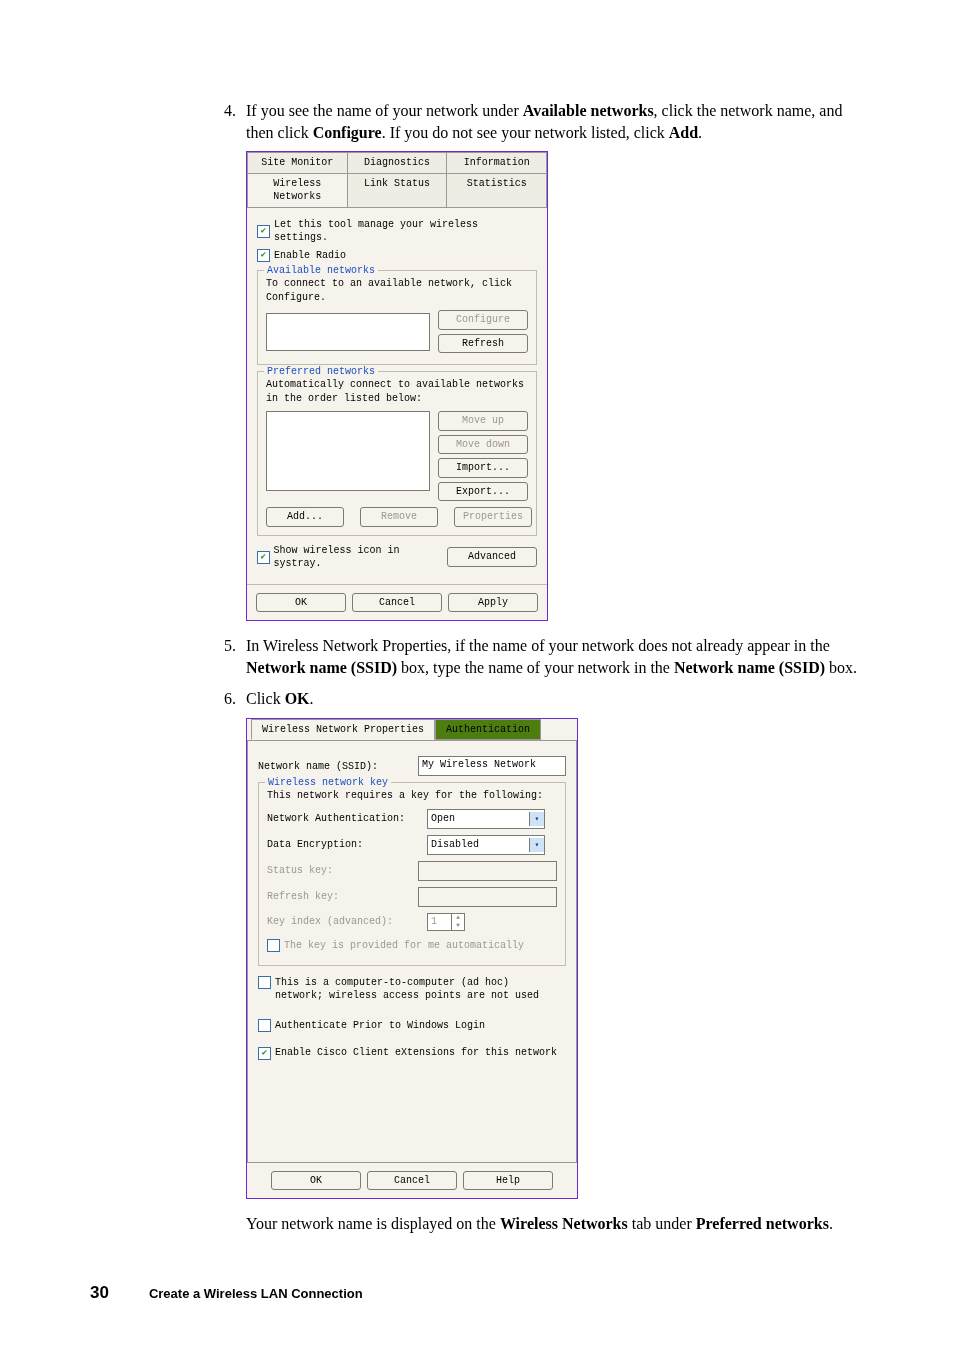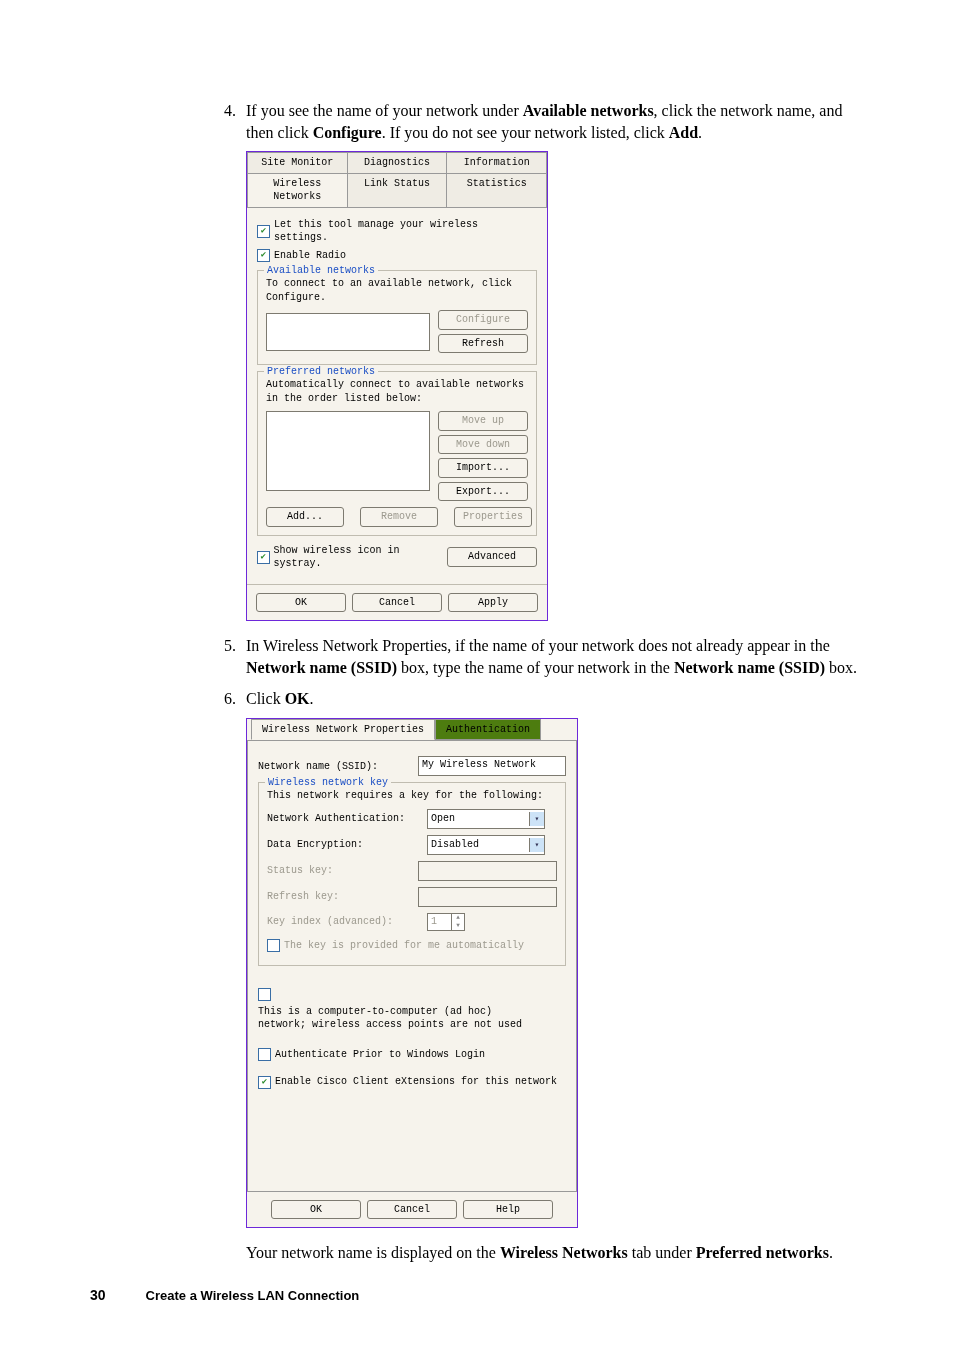--- a/index.html
+++ b/index.html
@@ -129,21 +129,21 @@
   .spinner .arrows{width:12px;display:flex;flex-direction:column;border-left:1px solid #7d7a70;}
   .spinner .arrows span{height:8px;font-size:6px;line-height:8px;text-align:center;color:#888;}
   .muted{color:#9c998e;}
 
   .footer {
     position:absolute;
     bottom:48px; left:90px; right:90px;
     display:flex; align-items:baseline; gap:40px;
     font-family: Arial, Helvetica, sans-serif;
   }
-  .footer .pagenum { font-weight:bold; font-size:14px; }
+  .footer .pagenum { font-weight:bold; font-size:17px; }
   .footer .chapter { font-weight:bold; font-size:13px; }
 </style>
 </head>
 <body>
 
 <div class="page">
 
   <ol class="steps" start="4">
 
     <li>
@@ -283,21 +283,21 @@
                   </span>
               </div>
             </div>
 
             <div class="chk muted">
               <span class="chkbox"></span>
               <span>The key is provided for me automatically</span>
             </div>
           </div>
 
-          <div class="chk" style="align-items:flex-start;margin-top:16px;flex-direction:column;">
+          <div class="chk" style="align-items:flex-start;margin-top:4px;">
             <span class="chkbox"></span>
             <span style="max-width:270px;display:inline-block;">This is a computer-to-computer (ad hoc) network; wireless access points are not used</span>
           </div>
 
           <div class="chk" style="margin-top:14px;">
             <span class="chkbox"></span>
             <span>Authenticate Prior to Windows Login</span>
           </div>
 
           <div class="chk" style="margin-top:10px;">

